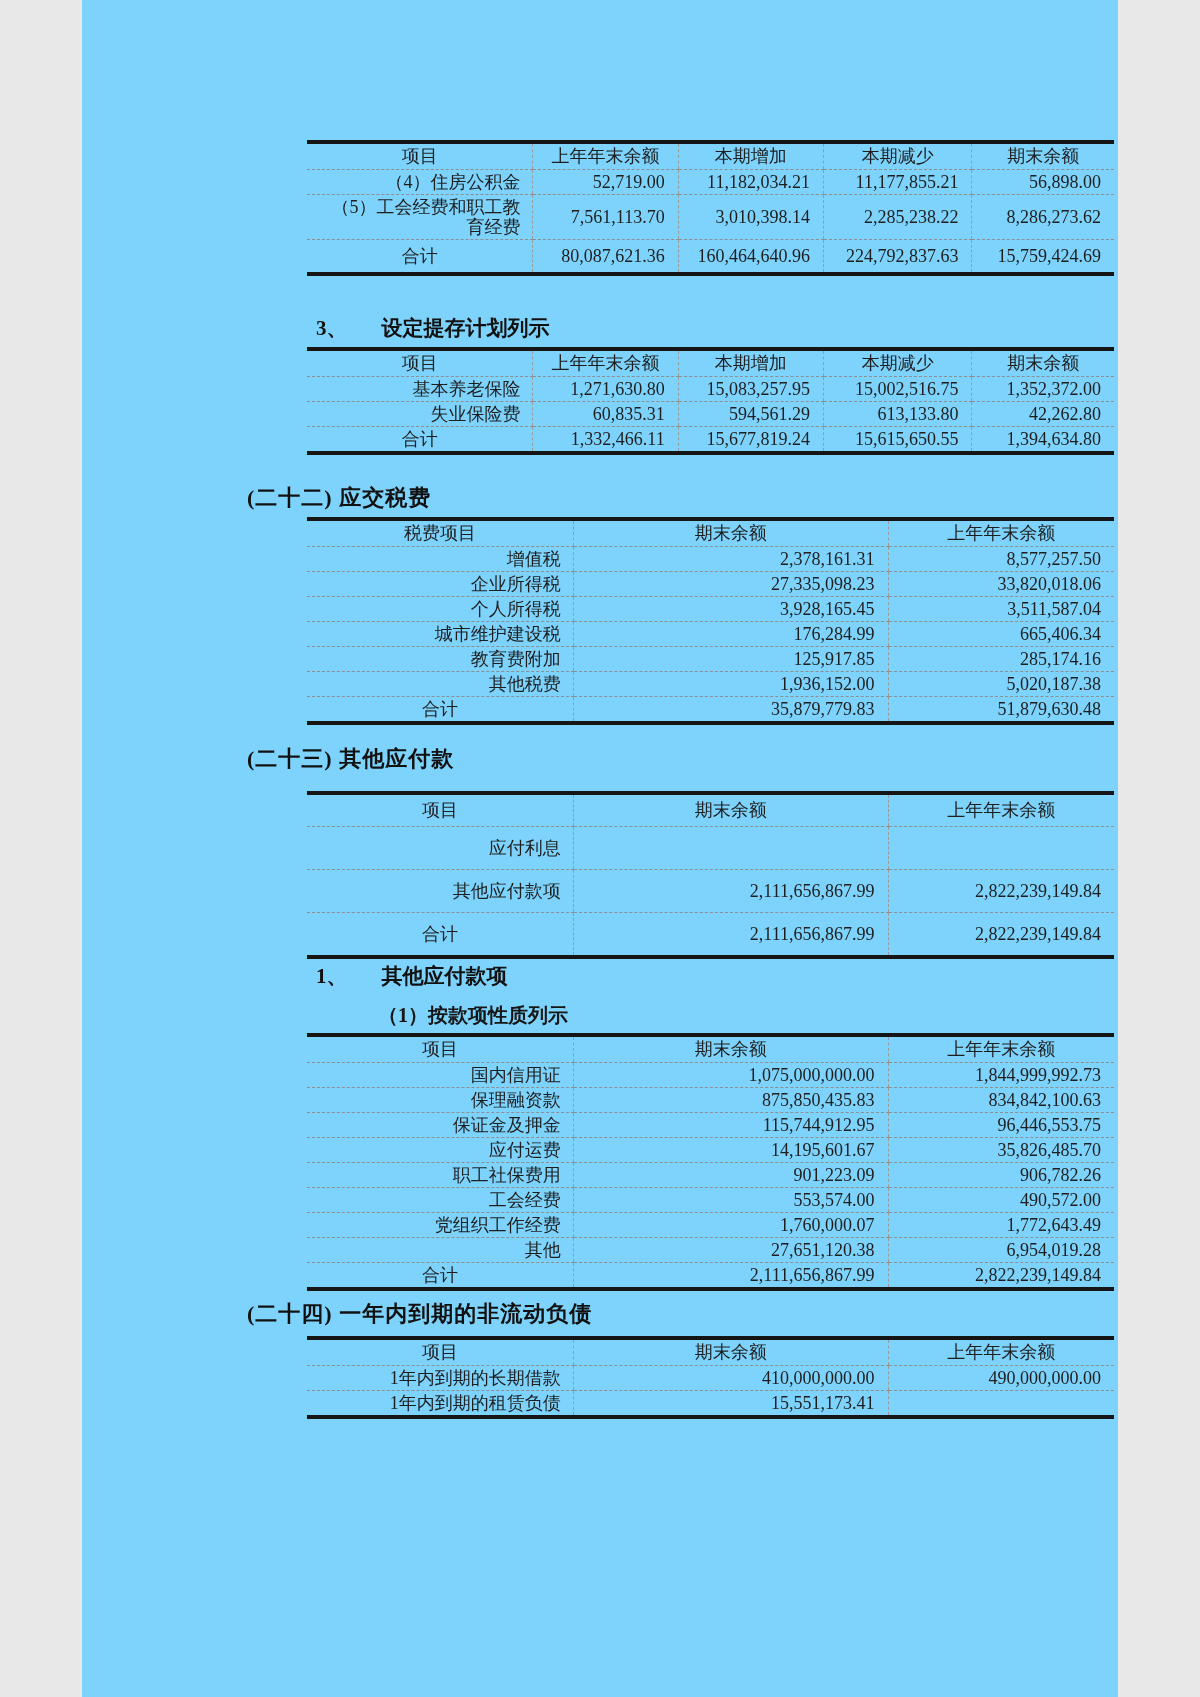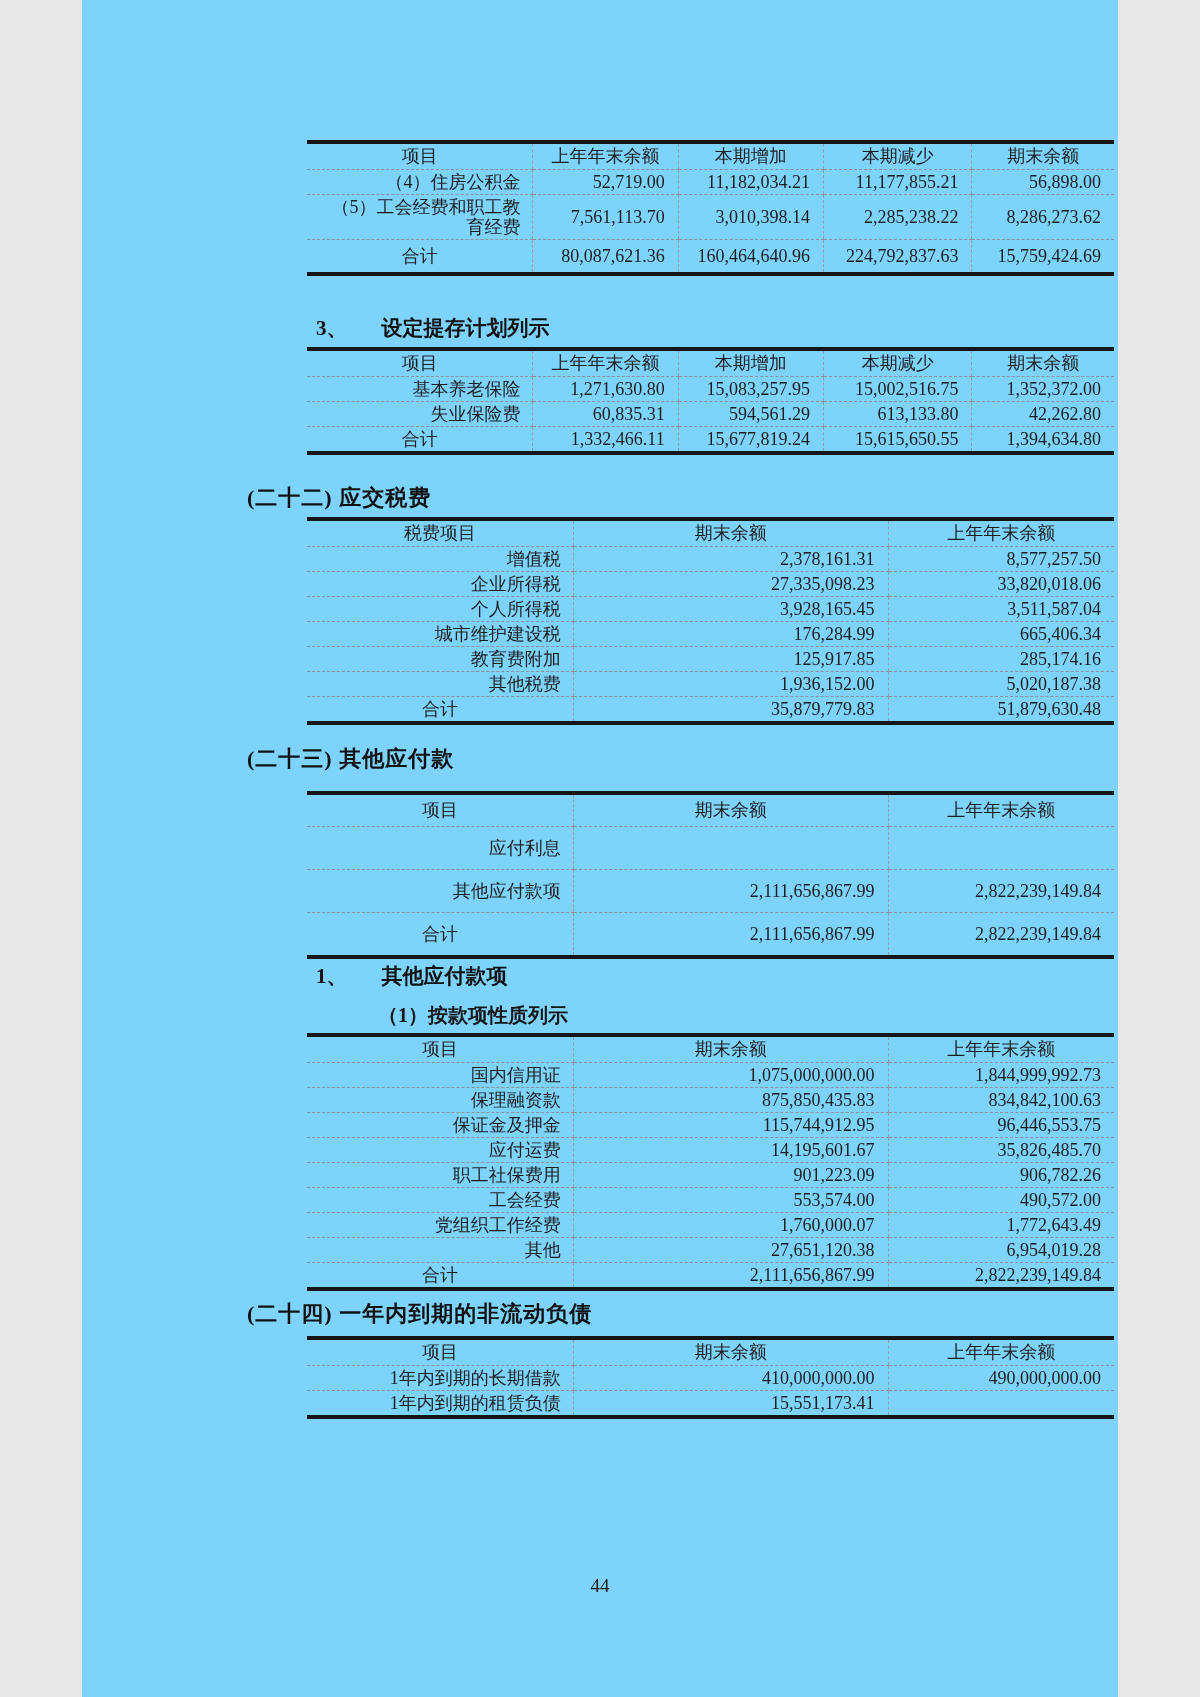--- a/index.html
+++ b/index.html
@@ -365,15 +365,14 @@
           </tr>
           <tr>
             <td class="lbl">1年内到期的租赁负债</td>
             <td class="num">15,551,173.41</td>
             <td class="num"></td>
           </tr>
         </tbody>
       </table>
     </div>
 
-  <div id="pgnum" class="page-num">44</div>
 
 </div>
 
 </body></html>

